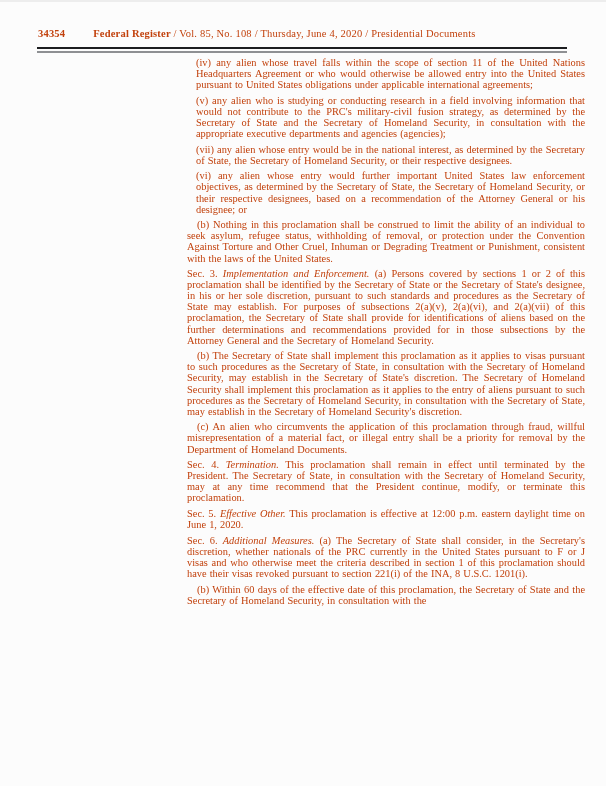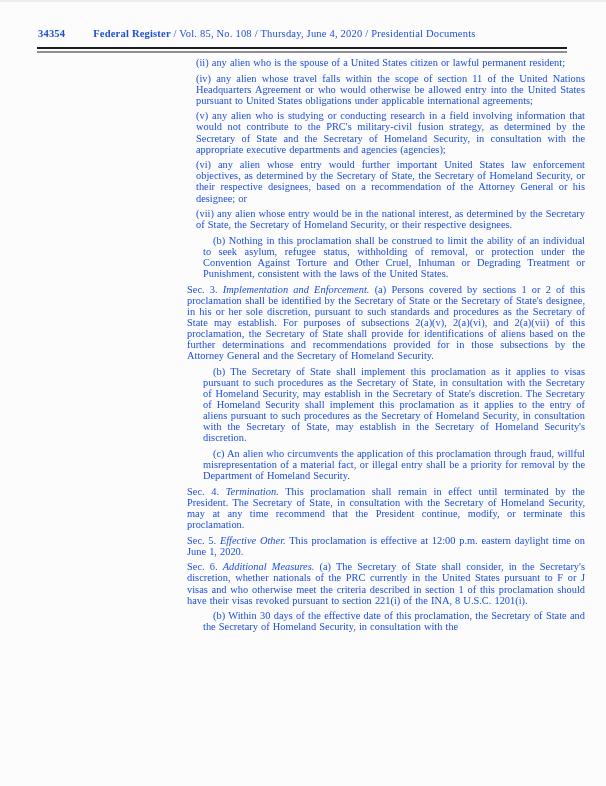--- a/index.html
+++ b/index.html
@@ -8,21 +8,21 @@
     background: #ffffff;
   }
   .page {
     position: relative;
     width: 606px;
     height: 786px;
     background: #fcfcfc;
     border-top: 2px solid #ededed;
     overflow: hidden;
     font-family: "Liberation Serif", serif;
-    color: #1d4ed8;
+    color: #c2410c;
     box-sizing: border-box;
   }
   
   .header {
     position: absolute;
     top: 26px;
     left: 38px;
     right: 20px;
     font-size: 10.5px;
     line-height: 12px;
@@ -66,21 +66,21 @@
     -webkit-hyphens: auto;
   }
   .content p {
     margin: 0;
     padding-top: 4.5px;
   }
   .content p:first-child { padding-top: 1px; }
   
   p.sub { margin-left: 9px; }
   
-  p.lettered { text-indent: 10px; margin-left: 16px; }
+  p.lettered { text-indent: 10px; }
   
   p.sec { text-indent: 0; }
   .sec-label { font-weight: normal; }
   .sec-title { font-style: italic; }
 </style>
 </head>
 <body>
 
 <div class="page">
 
@@ -88,42 +88,41 @@
     <span class="page-number">34354</span><span class="journal-bold">Federal Register</span><span class="journal-rest"> / Vol. 85, No. 108 / Thursday, June 4, 2020 / Presidential Documents</span>
   </div>
 
   <div class="header-rule">
     <div class="rule-dark"></div>
     <div class="rule-gray"></div>
   </div>
 
   <div class="content">
 
-    <p class="sub">(ii) any alien who is the spouse of a United States citizen or lawful permanent resident;</p>
 
 
     <p class="sub">(iv) any alien whose travel falls within the scope of section 11 of the United Nations Headquarters Agreement or who would otherwise be allowed entry into the United States pursuant to United States obligations under applicable international agreements;</p>
 
     <p class="sub">(v) any alien who is studying or conducting research in a field involving information that would not contribute to the PRC's military-civil fusion strategy, as determined by the Secretary of State and the Secretary of Homeland Security, in consultation with the appropriate executive departments and agencies (agencies);</p>
 
+    <p class="sub">(vii) any alien whose entry would be in the national interest, as determined by the Secretary of State, the Secretary of Homeland Security, or their respective designees.</p>
+
     <p class="sub">(vi) any alien whose entry would further important United States law enforcement objectives, as determined by the Secretary of State, the Secretary of Homeland Security, or their respective designees, based on a recommendation of the Attorney General or his designee; or</p>
-
-    <p class="sub">(vii) any alien whose entry would be in the national interest, as determined by the Secretary of State, the Secretary of Homeland Security, or their respective designees.</p>
 
     <p class="lettered">(b) Nothing in this proclamation shall be construed to limit the ability of an individual to seek asylum, refugee status, withholding of removal, or protection under the Convention Against Torture and Other Cruel, Inhuman or Degrading Treatment or Punishment, consistent with the laws of the United States.</p>
 
     <p class="sec"><span class="sec-label">Sec. 3.</span> <span class="sec-title">Implementation and Enforcement.</span> <span class="sec-text">(a) Persons covered by sections 1 or 2 of this proclamation shall be identified by the Secretary of State or the Secretary of State's designee, in his or her sole discretion, pursuant to such standards and procedures as the Secretary of State may establish. For purposes of subsections 2(a)(v), 2(a)(vi), and 2(a)(vii) of this proclamation, the Secretary of State shall provide for identifications of aliens based on the further determinations and recommendations provided for in those subsections by the Attorney General and the Secretary of Homeland Security.</span></p>
 
     <p class="lettered">(b) The Secretary of State shall implement this proclamation as it applies to visas pursuant to such procedures as the Secretary of State, in consultation with the Secretary of Homeland Security, may establish in the Secretary of State's discretion. The Secretary of Homeland Security shall implement this proclamation as it applies to the entry of aliens pursuant to such procedures as the Secretary of Homeland Security, in consultation with the Secretary of State, may establish in the Secretary of Homeland Security's discretion.</p>
 
-    <p class="lettered">(c) An alien who circumvents the application of this proclamation through fraud, willful misrepresentation of a material fact, or illegal entry shall be a priority for removal by the Department of Homeland Security.</p>
+    <p class="lettered">(c) An alien who circumvents the application of this proclamation through fraud, willful misrepresentation of a material fact, or illegal entry shall be a priority for removal by the Department of Homeland Documents.</p>
 
     <p class="sec"><span class="sec-label">Sec. 4.</span> <span class="sec-title">Termination.</span> <span class="sec-text">This proclamation shall remain in effect until terminated by the President. The Secretary of State, in consultation with the Secretary of Homeland Security, may at any time recommend that the President continue, modify, or terminate this proclamation.</span></p>
 
     <p class="sec"><span class="sec-label">Sec. 5.</span> <span class="sec-title">Effective Other.</span> <span class="sec-text">This proclamation is effective at 12:00 p.m. eastern daylight time on June 1, 2020.</span></p>
 
     <p class="sec"><span class="sec-label">Sec. 6.</span> <span class="sec-title">Additional Measures.</span> <span class="sec-text">(a) The Secretary of State shall consider, in the Secretary's discretion, whether nationals of the PRC currently in the United States pursuant to F or J visas and who otherwise meet the criteria described in section 1 of this proclamation should have their visas revoked pursuant to section 221(i) of the INA, 8 U.S.C. 1201(i).</span></p>
 
-    <p class="lettered">(b) Within 30 days of the effective date of this proclamation, the Secretary of State and the Secretary of Homeland Security, in consultation with the</p>
+    <p class="lettered">(b) Within 60 days of the effective date of this proclamation, the Secretary of State and the Secretary of Homeland Security, in consultation with the</p>
 
   </div>
 
 </div>
 
 </body></html>

